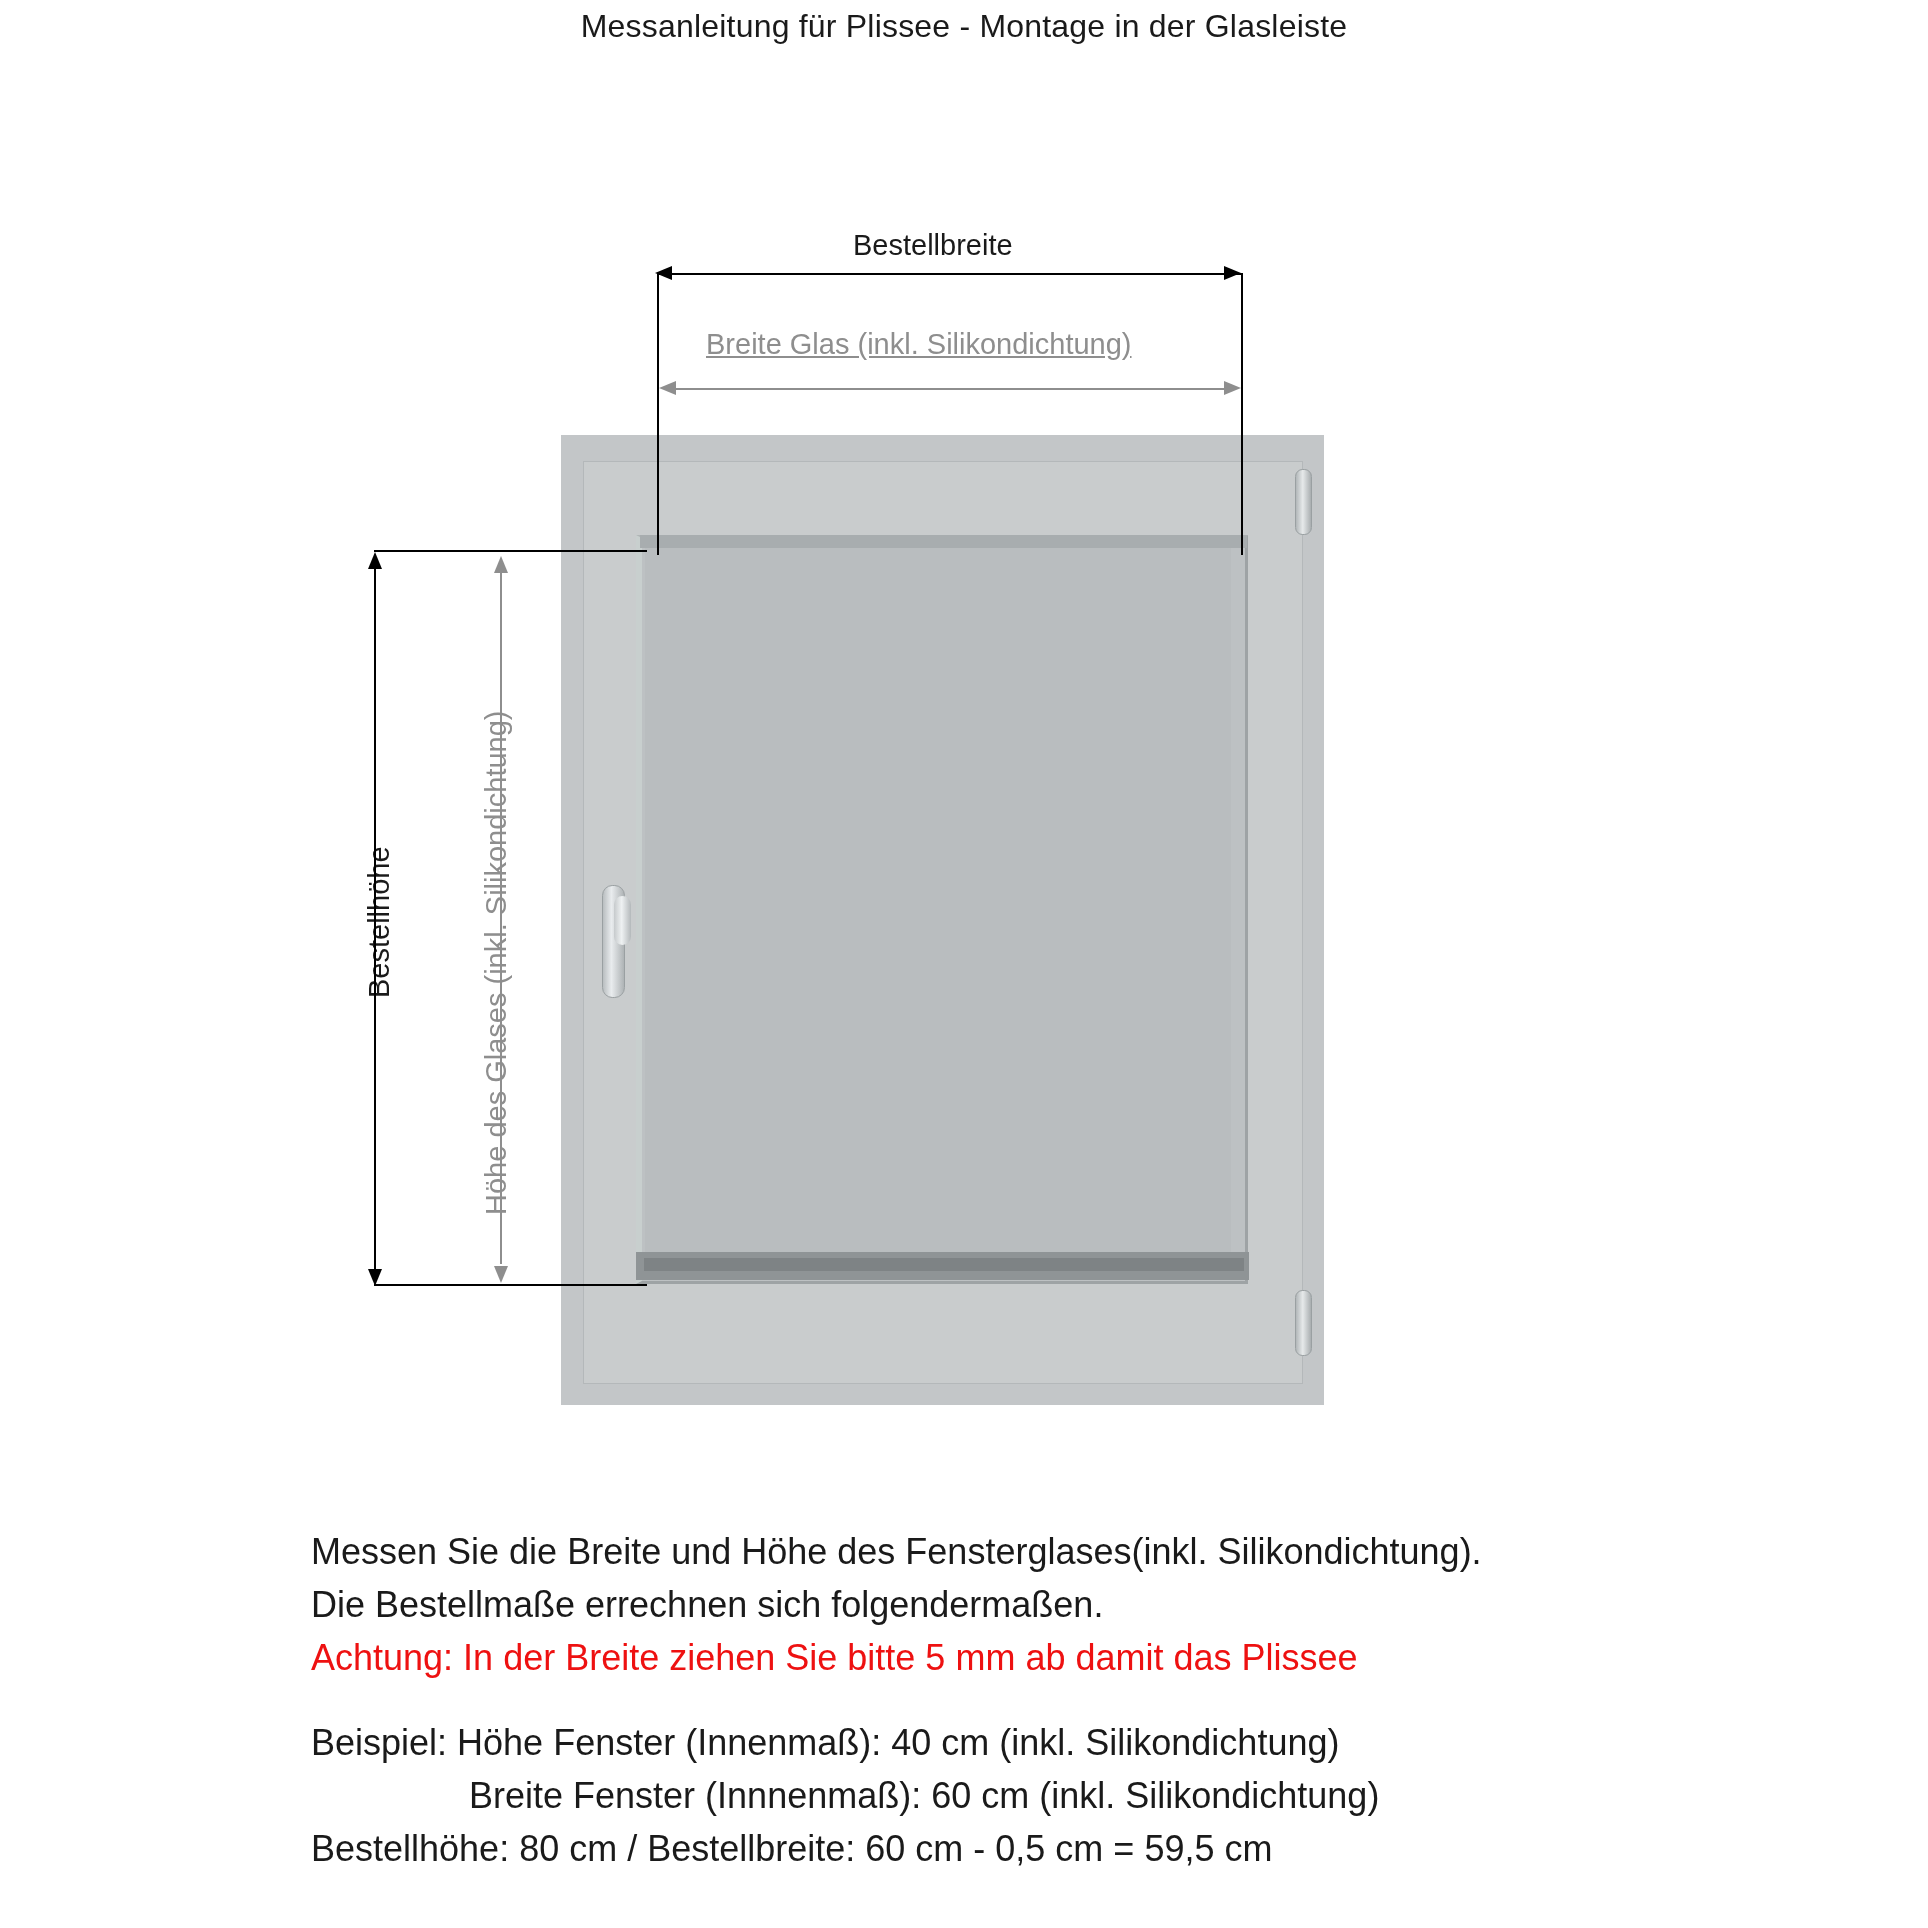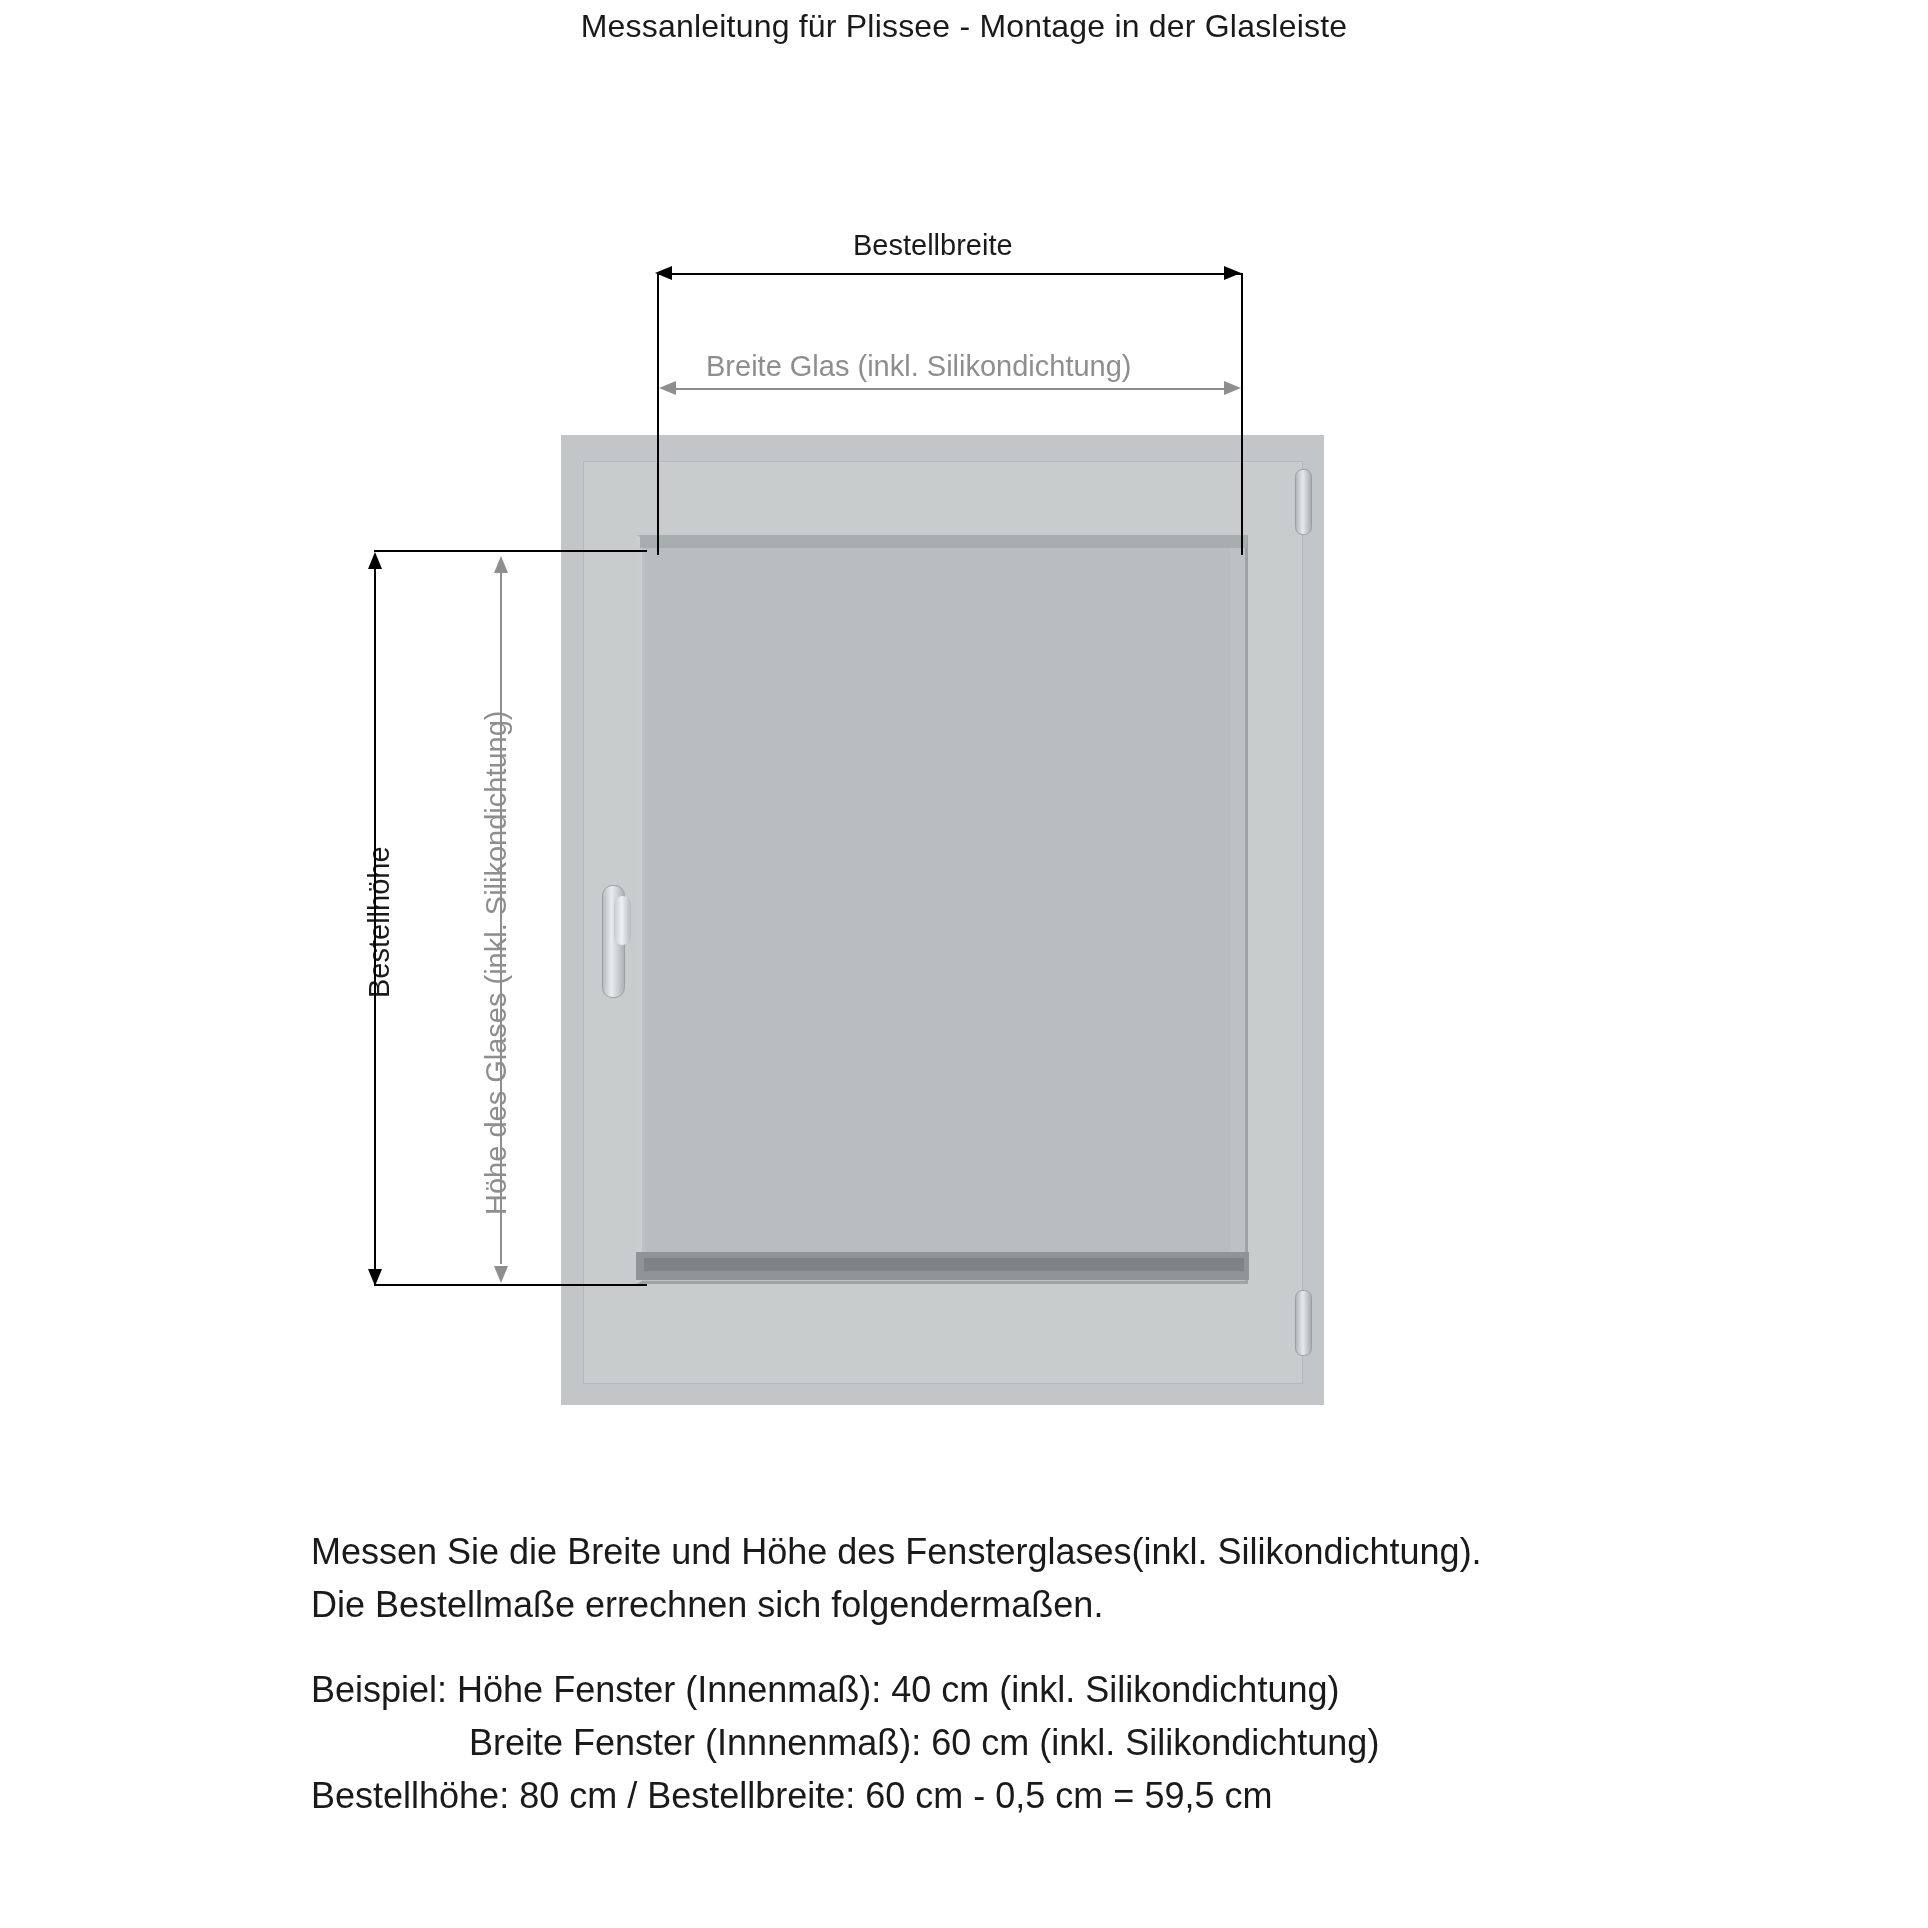--- a/index.html
+++ b/index.html
@@ -201,21 +201,21 @@
   <div class="hinge top"></div>
   <div class="hinge bottom"></div>
 
   <div class="dimlabel" style="left: 846px; top: 229px;">Bestellbreite</div>
   <div class="dimline h" style="left: 650px; top: 273px; width: 584px;"></div>
   <div class="arrow left" style="left: 648px; top: 266px;"></div>
   <div class="arrow right" style="left: 1217px; top: 266px;"></div>
   <div class="dimline v" style="left: 650px; top: 273px; height: 282px;"></div>
   <div class="dimline v" style="left: 1234px; top: 273px; height: 282px;"></div>
 
-  <div class="dimlabel gray" style="left: 699px; top: 350px;">Breite Glas (inkl. Silikondichtung)</div>
+  <div class="dimlabel gray" style="left: 699px; top: 328px; text-decoration: underline;">Breite Glas (inkl. Silikondichtung)</div>
   <div class="dimline h gray" style="left: 659px; top: 388px; width: 567px;"></div>
   <div class="arrow gleft" style="left: 652px; top: 381px;"></div>
   <div class="arrow gright" style="left: 1217px; top: 381px;"></div>
 
   <div class="dimlabel vert" style="left: 356px; top: 998px;">Bestellhöhe</div>
   <div class="dimline v" style="left: 367px; top: 556px; height: 716px;"></div>
   <div class="arrow up" style="left: 361px; top: 552px;"></div>
   <div class="arrow down" style="left: 361px; top: 1269px;"></div>
   <div class="dimline h" style="left: 367px; top: 550px; width: 273px;"></div>
   <div class="dimline h" style="left: 367px; top: 1284px; width: 273px;"></div>
@@ -223,18 +223,19 @@
   <div class="dimlabel gray vert" style="left: 473px; top: 1215px;">Höhe des Glases (inkl. Silikondichtung)</div>
   <div class="dimline v gray" style="left: 493px; top: 563px; height: 701px;"></div>
   <div class="arrow gup" style="left: 487px; top: 556px;"></div>
   <div class="arrow gdown" style="left: 487px; top: 1266px;"></div>
 
 </div>
 
 <div class="textblock">
   <div>Messen Sie die Breite und Höhe des Fensterglases(inkl. Silikondichtung).</div>
   <div>Die Bestellmaße errechnen sich folgendermaßen.</div>
+  <div class="warn">Achtung: In der Breite ziehen Sie bitte 5 mm ab damit das Plissee</div>
   <span class="spacer"></span>
   <div>Beispiel: Höhe Fenster (Innenmaß): 40 cm (inkl. Silikondichtung)</div>
   <div><span class="indent"></span><span>Breite Fenster (Innnenmaß): 60 cm  (inkl. Silikondichtung)</span></div>
   <div>Bestellhöhe: 80 cm / Bestellbreite: 60 cm  - 0,5 cm = 59,5 cm</div>
 </div>
 
 
 </body></html>

